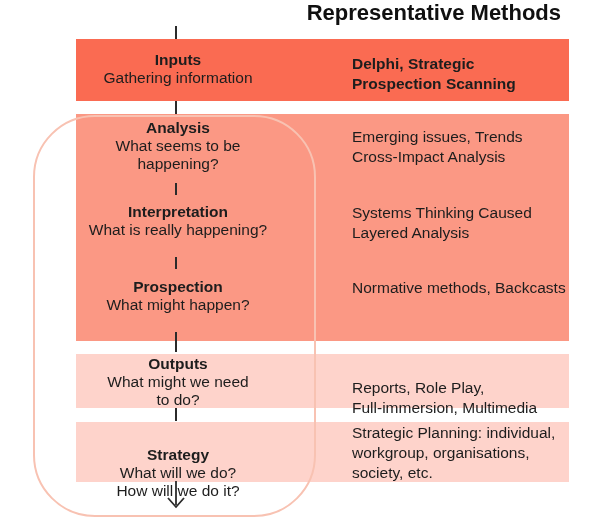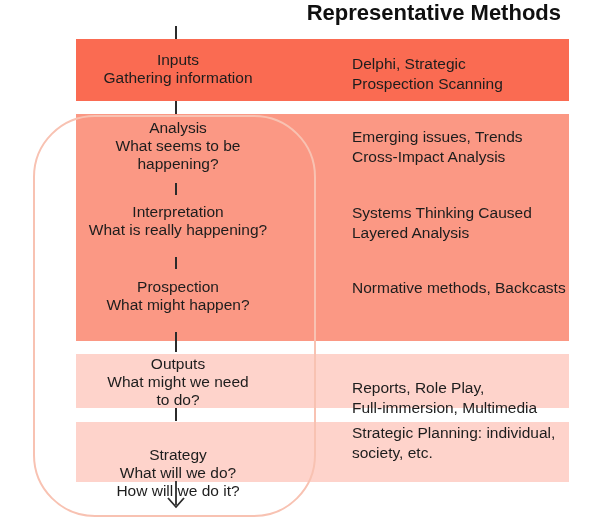--- a/index.html
+++ b/index.html
@@ -61,37 +61,37 @@
   .t5 { top: 408px; height: 13px; }
   .stage {
     position: absolute;
     left: 77px;
     width: 202px;
     text-align: center;
     font-size: 15.5px;
     line-height: 18px;
     z-index: 3;
   }
-  .stage .label { font-weight: 400; }
+  .stage .label { font-weight: 700; }
   .s-inputs         { top: 51px; }
   .s-analysis       { top: 119px; }
   .s-interpretation { top: 203px; }
   .s-prospection    { top: 278px; }
   .s-outputs        { top: 355px; }
   .s-strategy       { top: 426px; margin-top: 20px; }
   .methods {
     position: absolute;
     left: 352px;
     width: 238px;
     text-align: left;
     font-size: 15.5px;
     line-height: 20px;
     z-index: 3;
   }
-  .m-inputs         { top: 54px; }
+  .m-inputs         { top: 54px; font-weight: bold; }
   .m-analysis       { top: 127px; }
   .m-interpretation { top: 203px; }
   .m-prospection    { top: 278px; }
   .m-outputs        { top: 378px; }
   .m-strategy       { top: 423px; }
   .line { display: block; }
   .down-arrow {
     position: absolute;
     left: 164px;
     top: 481px;
@@ -161,20 +161,21 @@
   </div>
   <div class="methods m-prospection">
     <span class="line">Normative methods, Backcasts</span>
   </div>
   <div class="methods m-outputs">
     <span class="line">Reports, Role Play,</span>
     <span class="line">Full-immersion, Multimedia</span>
   </div>
   <div class="methods m-strategy">
     <span class="line">Strategic Planning: individual,</span>
+    <span class="line">workgroup, organisations,</span>
     <span class="line">society, etc.</span>
   </div>
 
   <svg class="down-arrow" width="24" height="30" viewBox="0 0 24 30">
     <line x1="12" y1="0" x2="12" y2="24" stroke="#2b2b2b" stroke-width="1.8"></line>
     <polyline points="4,17 12,26 20,17" fill="none" stroke="#2b2b2b" stroke-width="1.8" stroke-linejoin="miter"></polyline>
   </svg>
 
 </div>
 

